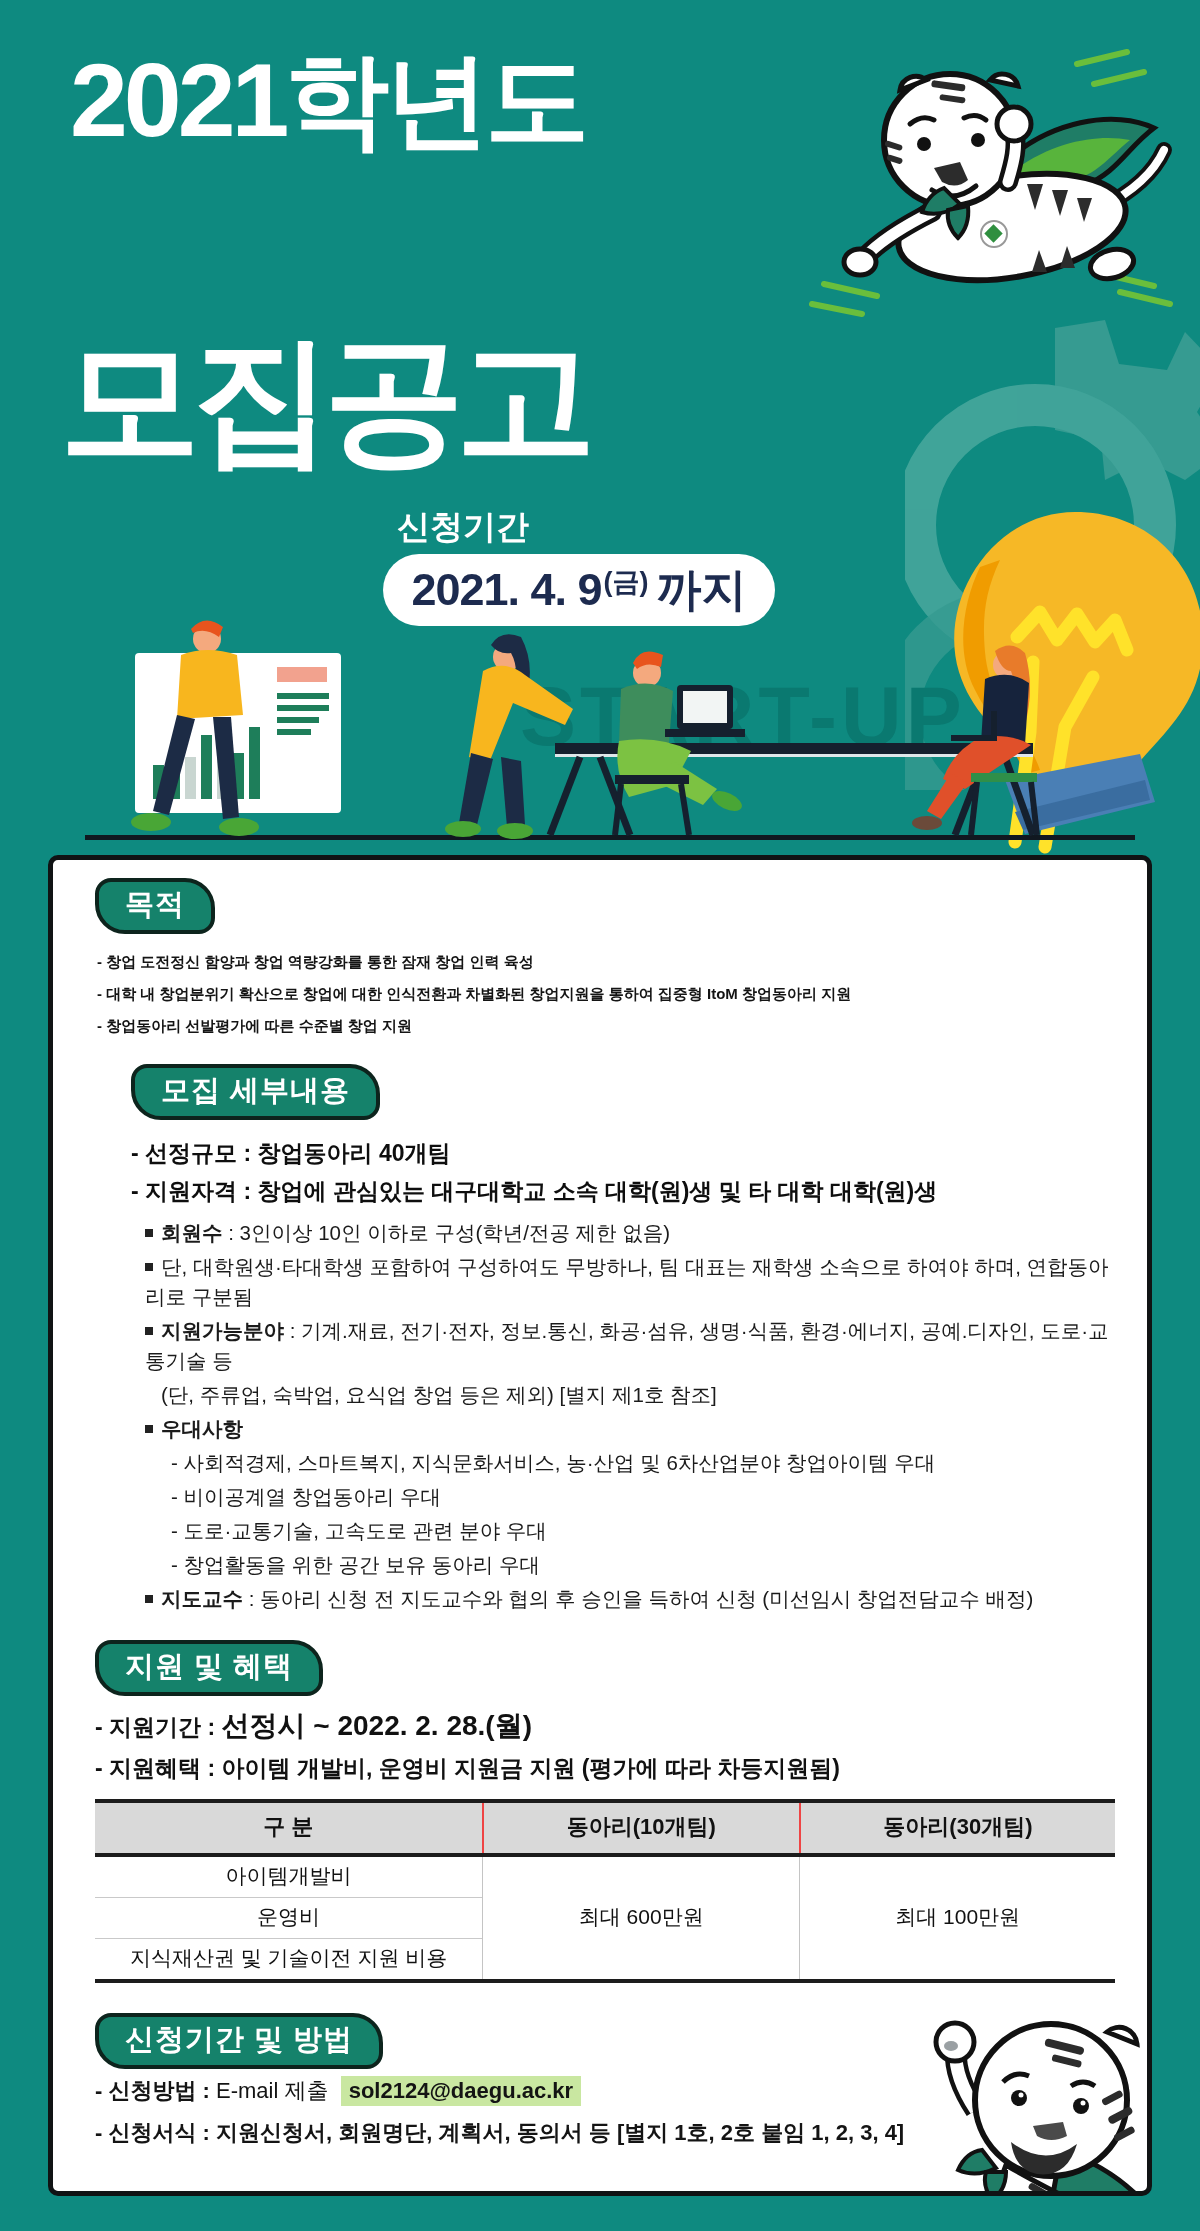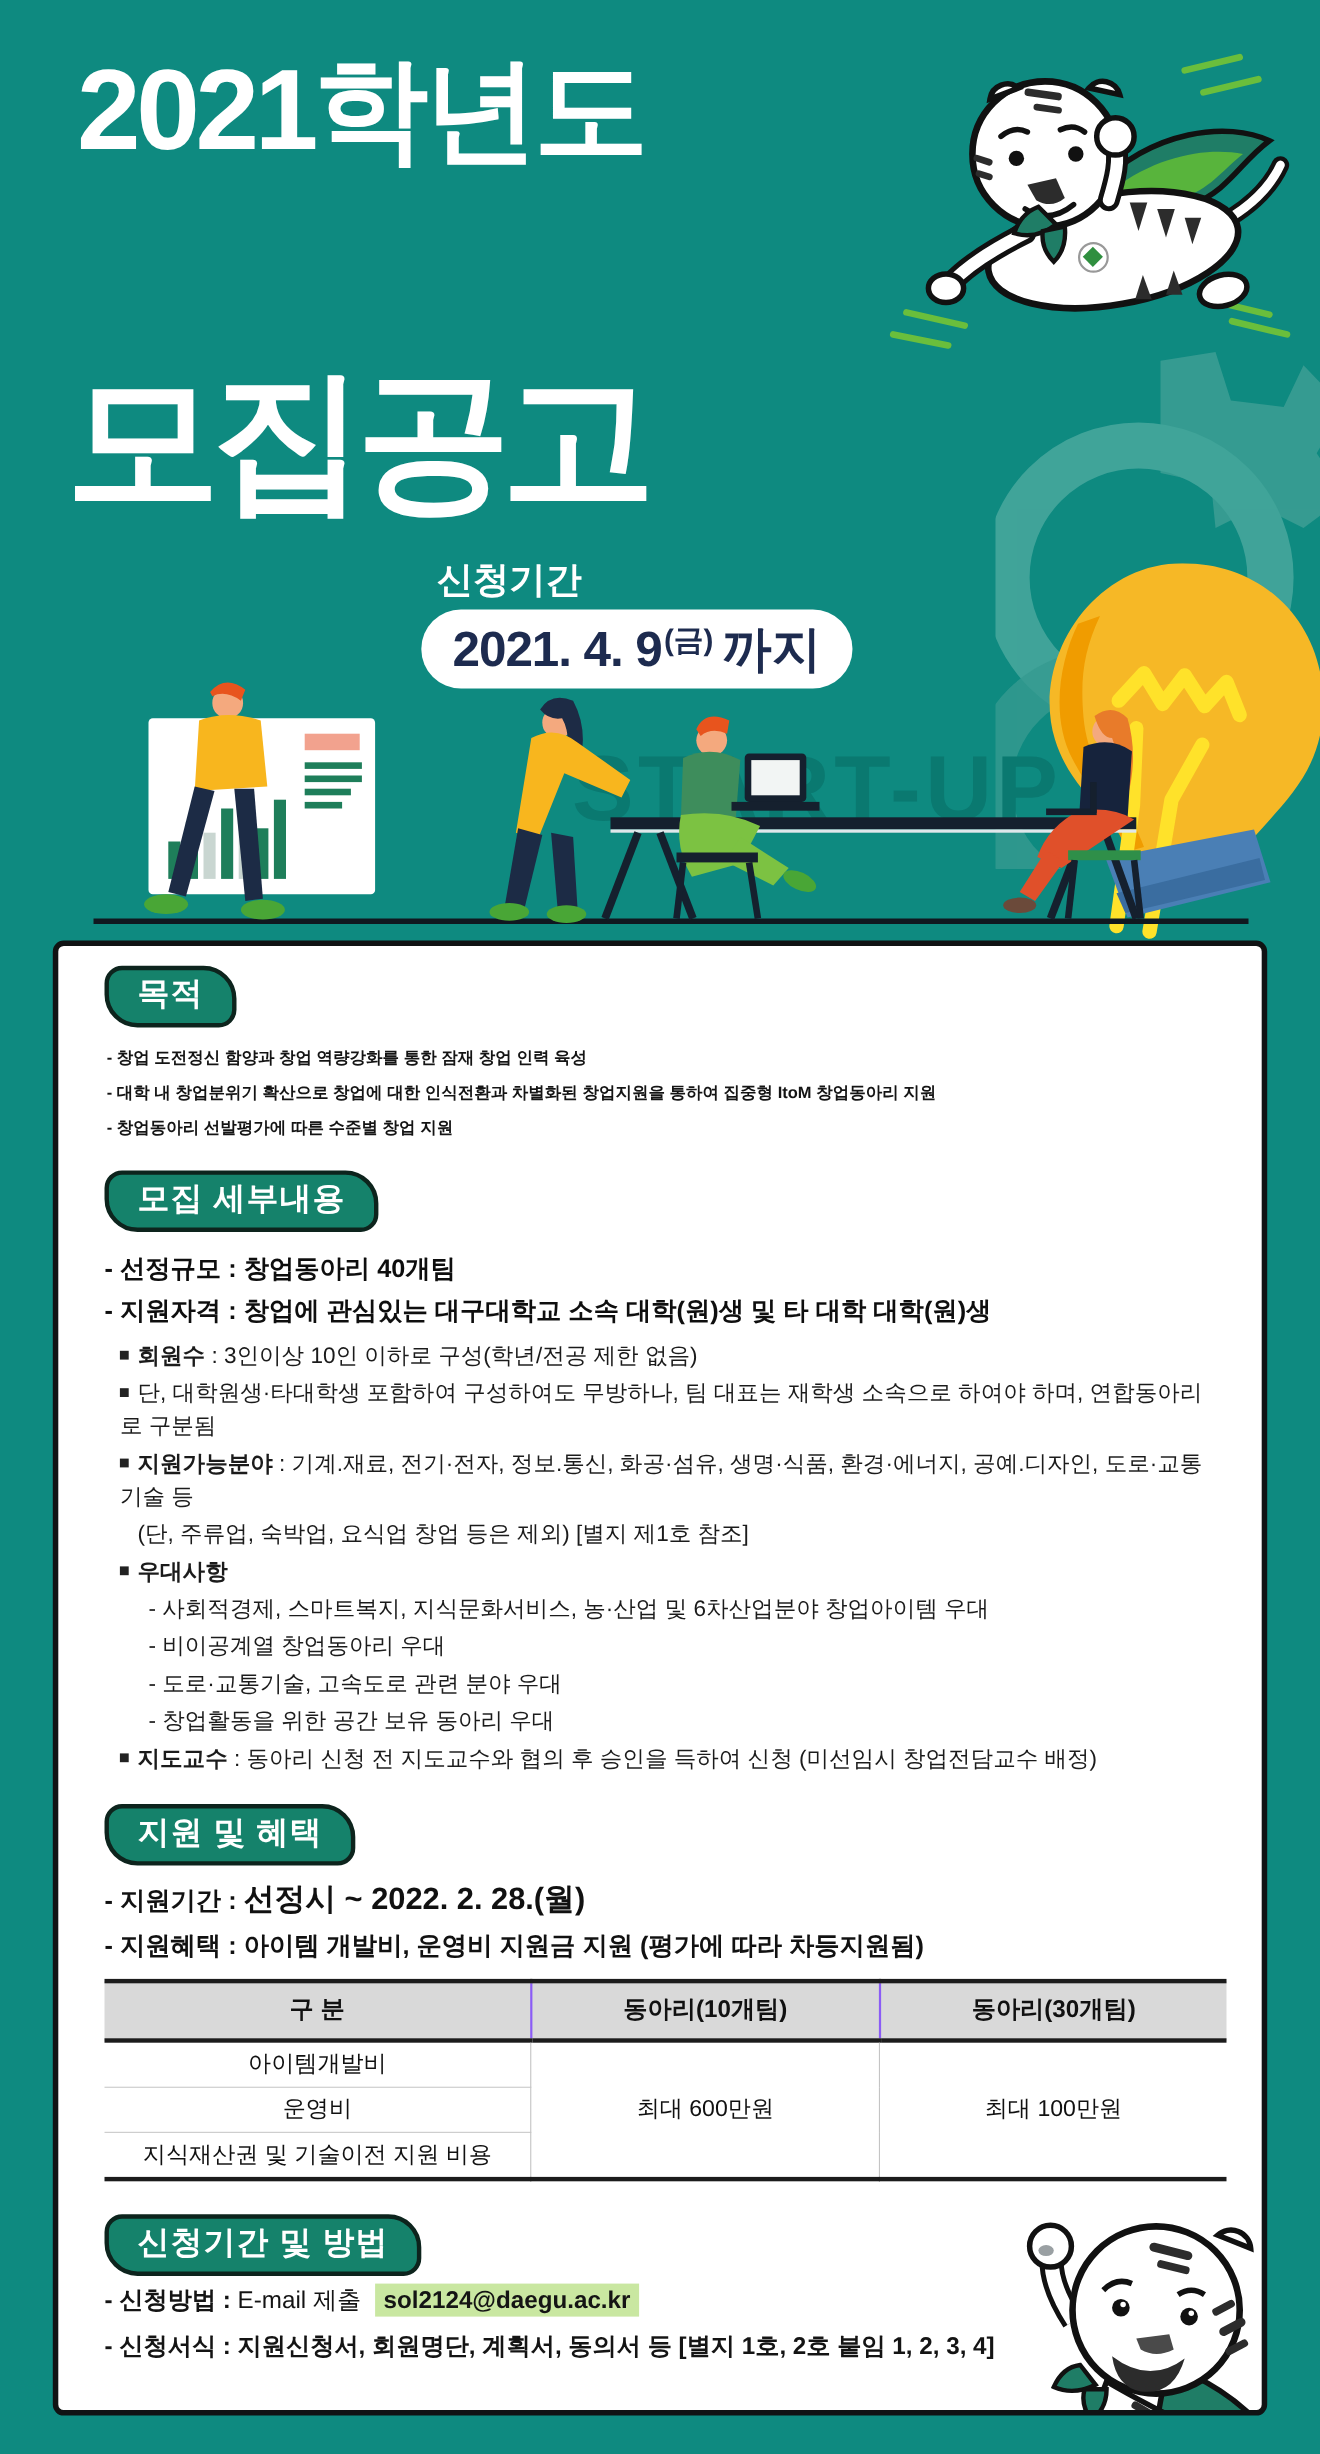--- a/index.html
+++ b/index.html
@@ -31,41 +31,41 @@
     position:absolute;left:48px;top:855px;width:1104px;height:1341px;box-sizing:border-box;
     background:#ffffff;border:5px solid #101314;border-radius:10px;z-index:30;
     padding:14px 34px 0 42px;overflow:hidden;
   }
   .badge{
     display:inline-block;background:#15826b;border:4px solid #0d241d;border-radius:16px 30px 16px 30px;
     color:#ffffff;font-weight:900;font-size:29px;letter-spacing:1px;padding:8px 26px 11px;line-height:1;
   }
   .sec{position:relative;}
   .sec.s1{margin-top:4px;}
-  .sec.s2{margin-top:22px;}
+  .sec.s2{margin-top:22px;margin-left:36px;}
   .sec.s3{margin-top:26px;}
   .sec.s4{margin-top:30px;}
   ul.plainlist{list-style:none;margin:12px 0 0 2px;padding:0;}
   ul.plainlist li{font-size:15px;font-weight:600;line-height:32px;color:#141414;}
   .dashline{font-size:23px;font-weight:800;color:#0e0e0e;line-height:38px;margin:0;}
   .dash-wrap{margin-top:14px;}
   .sublist{margin:8px 0 0 14px;}
   .subitem{font-size:20.5px;line-height:30px;color:#1b1b1b;margin:4px 0;}
   .subitem .sq{display:inline-block;width:8px;height:8px;background:#222;margin:0 8px 3px 0;vertical-align:middle;}
   .subitem b{font-weight:800;}
   .subindent{margin-left:16px;}
   .nested{margin:2px 0 2px 26px;}
   .nested .subitem{font-weight:400;}
   .period-line{font-size:23px;font-weight:800;line-height:44px;margin:8px 0 0;}
   .period-line .big{font-size:28px;font-weight:900;letter-spacing:0px;}
   .benefit-line{font-size:23px;font-weight:800;line-height:34px;margin:2px 0 0;}
   table.benefit{border-collapse:collapse;width:1020px;margin-top:14px;border-top:4px solid #1c1c1c;border-bottom:4px solid #1c1c1c;}
   table.benefit th{
     background:#d9d9d9;font-size:22px;font-weight:800;padding:9px 0 11px;text-align:center;
-    border-bottom:4px solid #1c1c1c;border-left:2px solid #8b5cf6;
+    border-bottom:4px solid #1c1c1c;border-left:2px solid #ef4444;
   }
   table.benefit th:first-child{border-left:none;width:38%;}
   table.benefit td{font-size:21px;font-weight:400;text-align:center;padding:5px 0 7px;border-top:1px solid #c9c9c9;border-left:1px solid #c4c4c4;}
   table.benefit td:first-child{border-left:none;}
   table.benefit tr:first-child td{border-top:none;}
   .hl{background:#c9e7a1;padding:2px 8px 3px;font-weight:800;}
   .contact-line{font-size:22px;line-height:40px;margin:2px 0;color:#141414;}
   .contact-line .lbl{font-weight:800;}
   .tiger-bottom{position:absolute;right:-14px;bottom:-14px;z-index:5;}
 </style>

